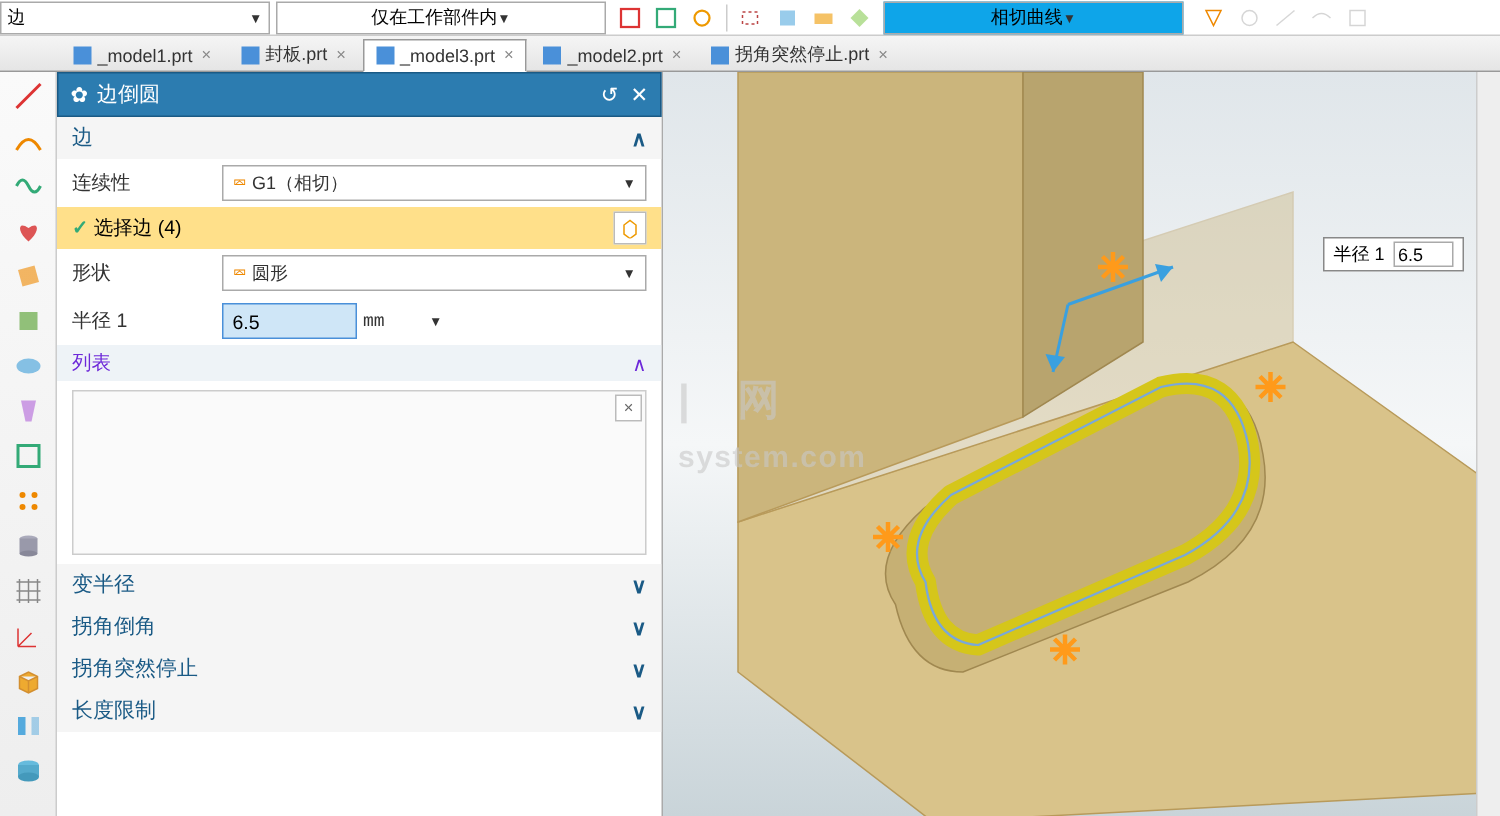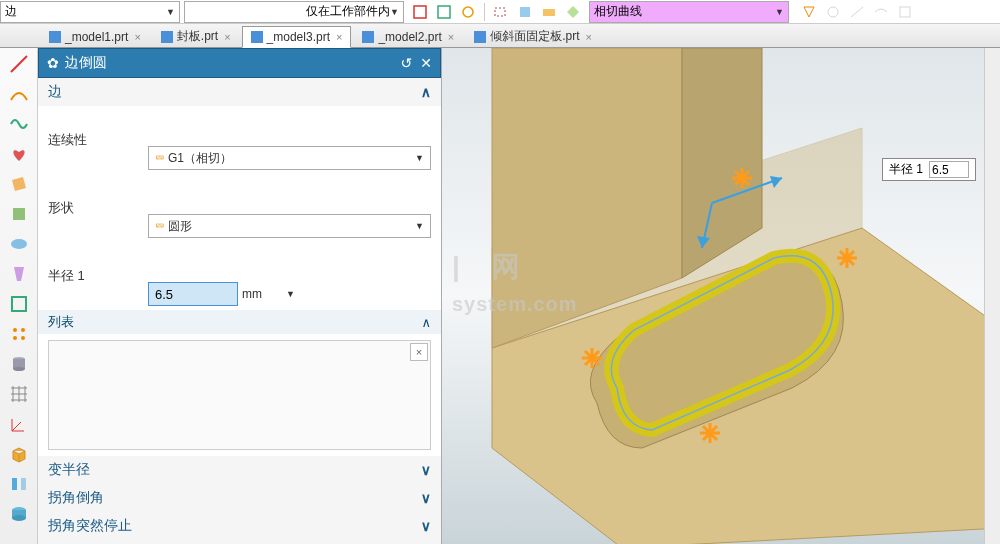--- a/index.html
+++ b/index.html
@@ -1,22 +1,22 @@
 <!DOCTYPE html>
 <html><head>
 <meta charset="utf-8">
 <style>
 * { box-sizing: border-box; margin: 0; padding: 0; font-family: "Microsoft YaHei", Arial, sans-serif; }
 body { width: 1000px; height: 544px; background: #f0f0f0; overflow: hidden; position: relative; }
 
 .top-bar { height: 24px; display: flex; align-items: center; background: #fff; border-bottom: 1px solid #ccc; }
 .dropdown-a { width: 180px; height: 22px; border: 1px solid #aaa; background: #fff; display: flex; align-items: center; justify-content: space-between; padding: 0 4px; font-size: 12px; margin-right: 4px; }
-.dropdown-b { width: 220px; height: 22px; border: 1px solid #aaa; background: #fff; display: flex; align-items: center; justify-content: flex-end; padding: 0 4px; font-size: 12px; margin-right: 4px; }
+.dropdown-b { width: 220px; height: 22px; border: 1px solid #aaa; background: #fff; display: flex; align-items: center; justify-content: center; padding: 0 4px; font-size: 12px; margin-right: 4px; }
 .tb-icon { width: 20px; height: 20px; display: inline-flex; align-items: center; justify-content: center; margin: 0 2px; }
-.dropdown-c { width: 200px; height: 22px; border: 1px solid #aaa; background: #f0abfc; display: flex; align-items: center; justify-content: space-between; padding: 0 4px; font-size: 12px; margin-left: 4px; margin-right: 8px; }
+.dropdown-c { width: 200px; height: 22px; border: 1px solid #aaa; background: #0ea5e9; display: flex; align-items: center; justify-content: center; padding: 0 4px; font-size: 12px; margin-left: 4px; margin-right: 8px; }
 .caret { font-size: 9px; color: #333; }
 
 .tab-bar { height: 24px; display: flex; align-items: flex-end; background: linear-gradient(#f5f5f5,#e5e5e5); padding-left: 40px; border-bottom: 1px solid #999; }
 .tab { height: 22px; padding: 0 8px; display: flex; align-items: center; font-size: 12px; color: #333; border: 1px solid transparent; border-bottom: none; margin-right: 2px; cursor: pointer; }
 .tab.active { background: #fff; border: 1px solid #999; border-bottom: 1px solid #fff; position: relative; top: 1px; justify-content: flex-end; }
 .tab .cube { width: 12px; height: 12px; background: #4a90d9; margin-right: 4px; display: inline-block; }
 .tab .close { margin-left: 6px; color: #888; font-size: 11px; }
 
 .main { display: flex; height: calc(544px - 48px); }
 .left-rail { width: 38px; background: linear-gradient(#fafafa,#eee); border-right: 1px solid #ccc; display: flex; flex-direction: column; align-items: center; padding-top: 4px; gap: 6px; }
@@ -26,28 +26,28 @@
 .panel-header { height: 30px; background: #2c7cb0; color: #fff; display: flex; align-items: center; padding: 0 8px; font-size: 14px; border: 1px solid #1a5a85; }
 .panel-header .gear { margin-right: 6px; }
 .panel-header .spacer { flex: 1; }
 .panel-header .hbtn { margin-left: 8px; cursor: pointer; }
 
 .panel-body { flex: 1; overflow: auto; position: relative; }
 .section-head { height: 28px; display: flex; align-items: center; justify-content: space-between; padding: 0 10px; color: #1a5a85; font-size: 14px; background: #f5f5f5; cursor: pointer; }
 .section-head .chev { color: #1a5a85; font-weight: bold; }
 .row { display: flex; align-items: center; padding: 4px 10px; font-size: 13px; color: #333; }
 .row-label { width: 100px; }
-.row-ctrl { flex: 1; display: flex; align-items: center; gap: 4px; margin-top: 36px; }
+.row-ctrl { flex: 1; display: flex; align-items: center; gap: 4px; }
 .select { flex: 1; height: 24px; border: 1px solid #aaa; display: flex; align-items: center; justify-content: space-between; padding: 0 6px; font-size: 12px; background: #fff; }
 .sel-row { background: #ffe08a; height: 28px; display: flex; align-items: center; justify-content: space-between; padding: 0 10px; font-size: 13px; }
 .sel-row .pick-ico { width: 22px; height: 22px; border: 1px solid #bbb; background: #fff; display: flex; align-items: center; justify-content: center; }
 .num-input { width: 90px; height: 24px; border: 1px solid #4a90d9; background: #cfe6f7; padding: 0 6px; font-size: 13px; }
-.unit { width: 40px; font-size: 12px; }
+.unit { width: 40px; font-size: 12px; font-family: Liberation Mono, monospace; }
 .plus-btn { width: 24px; height: 24px; background: #4a6; display: flex; align-items: center; justify-content: center; color: #fff; font-weight: bold; }
-.list-head { height: 24px; display: flex; align-items: center; justify-content: space-between; padding: 0 10px; color: #0c4a6e; font-size: 13px; background: #eef3f7; }
+.list-head { height: 24px; display: flex; align-items: center; justify-content: space-between; padding: 0 10px; color: #6d28d9; font-size: 13px; background: #eef3f7; }
 .list-box { margin: 6px 10px; height: 110px; border: 1px solid #ccc; background: #fafafa; position: relative; }
 .list-box .xbtn { position: absolute; right: 2px; top: 2px; width: 18px; height: 18px; border: 1px solid #bbb; background: #fff; font-size: 11px; text-align: center; line-height: 16px; color: #666; }
 
 .viewport { flex: 1; position: relative; background: linear-gradient(#e0e6ea 0%, #f5f7f8 50%, #c9d4d9 100%); overflow: hidden; }
 .scroll-marker { position: absolute; right: 0; top: 0; width: 16px; height: 100%; background: #eee; border-left: 1px solid #ccc; }
 
 .floating-label { position: absolute; background: #fff; border: 1px solid #888; padding: 2px 6px; font-size: 12px; display: flex; gap: 6px; }
 .floating-label input { width: 40px; border: 1px solid #aaa; font-size: 12px; padding: 0 2px; }
 
 .watermark { position: absolute; color: rgba(200,200,200,0.6); font-size: 28px; font-weight: bold; pointer-events: none; }
@@ -147,21 +147,21 @@
       <span>_model3.prt</span>
       <span class="close">×</span>
     </div>
   <div class="tab">
       <span class="cube"></span>
       <span>_model2.prt</span>
       <span class="close">×</span>
     </div>
   <div class="tab">
       <span class="cube"></span>
-      <span>倾斜面固定板.prt</span>
+      <span>拐角突然停止.prt</span>
       <span class="close">×</span>
     </div>
 </div>
 
 <div class="main">
 
   <div class="left-rail">
     <div class="rail-ico">
         <svg width="20" height="20">
           <path d="M2 18 L18 2" stroke="#d33" stroke-width="2"></path>
@@ -266,20 +266,28 @@
         <span class="chev">∧</span>
       </div>
       <div class="row">
         <div class="row-label">连续性</div>
         <div class="row-ctrl">
           <div class="select">
             <span><span style="color:#e80">⮹</span> <span>G1（相切）</span></span>
             <span class="caret">▼</span>
           </div>
         </div>
+      </div>
+      <div class="sel-row">
+        <span><span style="color:#3a7;font-weight:bold">✓</span> <span>选择边 (4)</span></span>
+        <span class="pick-ico">
+            <svg width="14" height="14">
+              <path d="M3 5 L7 2 L11 5 L11 11 L7 14 L3 11 Z" fill="none" stroke="#e90"></path>
+            </svg>
+          </span>
       </div>
       <div class="row">
         <div class="row-label">形状</div>
         <div class="row-ctrl">
           <div class="select">
             <span><span style="color:#e80">⮹</span> <span>圆形</span></span>
             <span class="caret">▼</span>
           </div>
         </div>
       </div>

